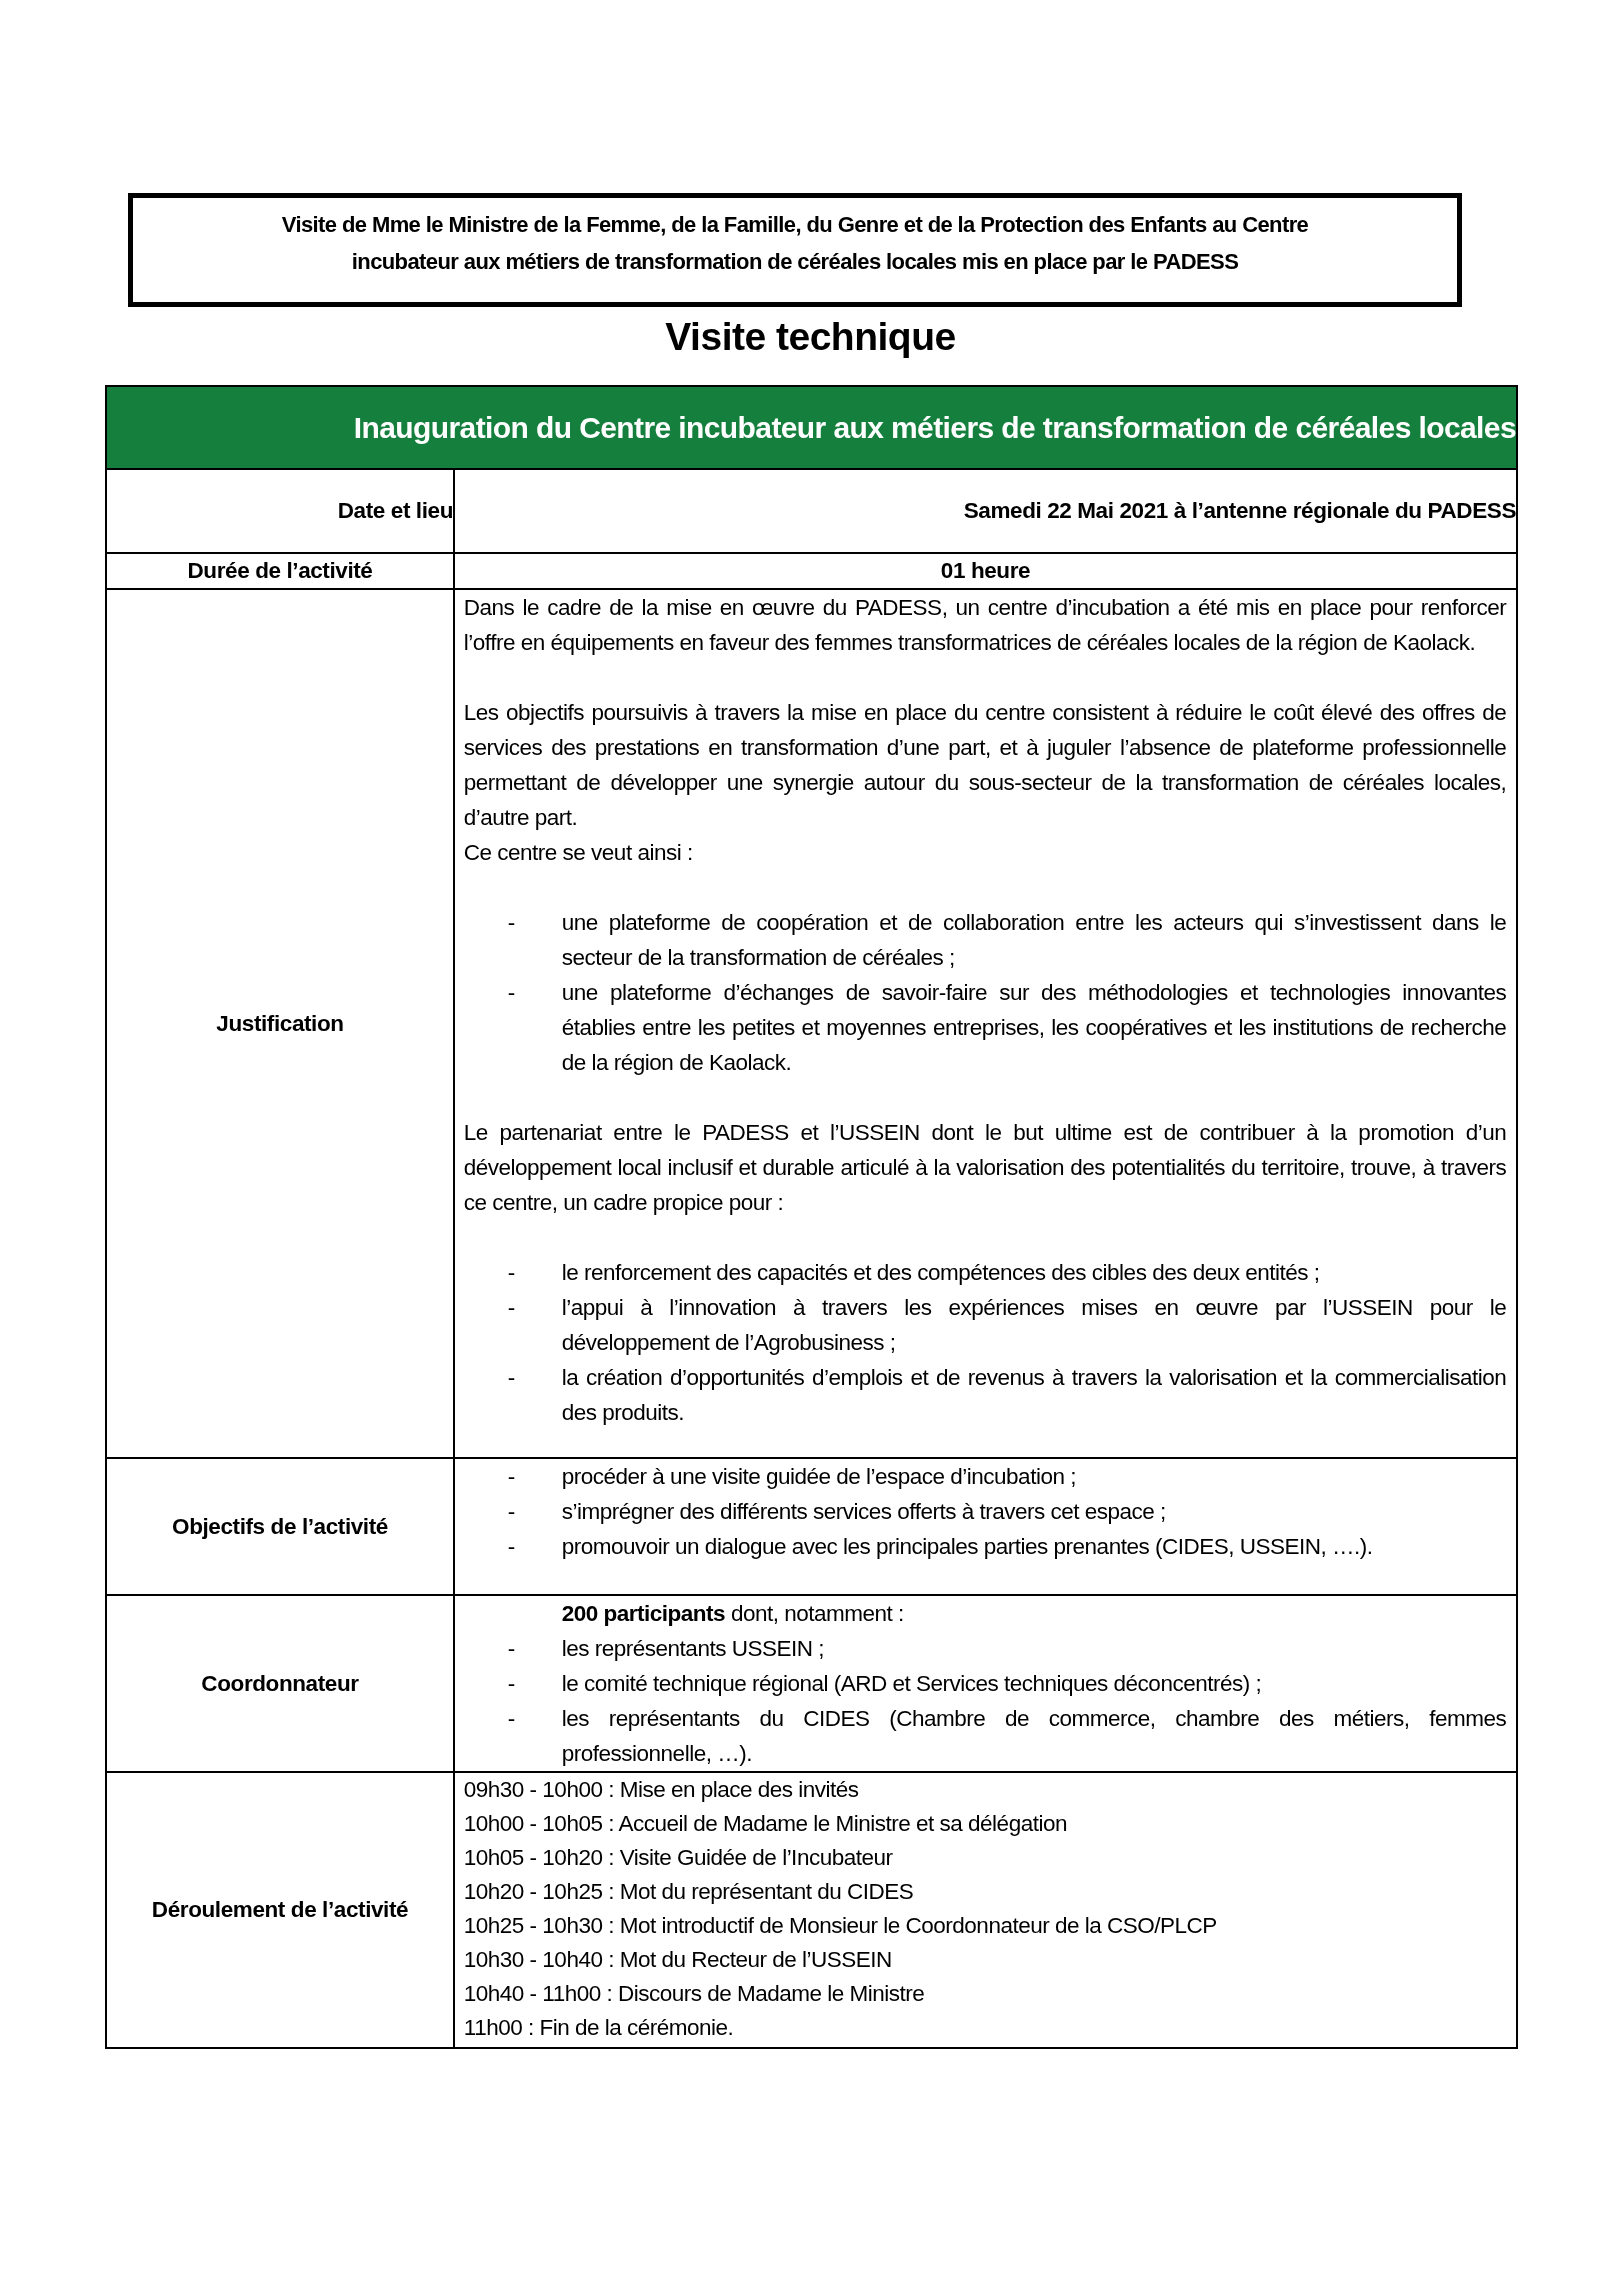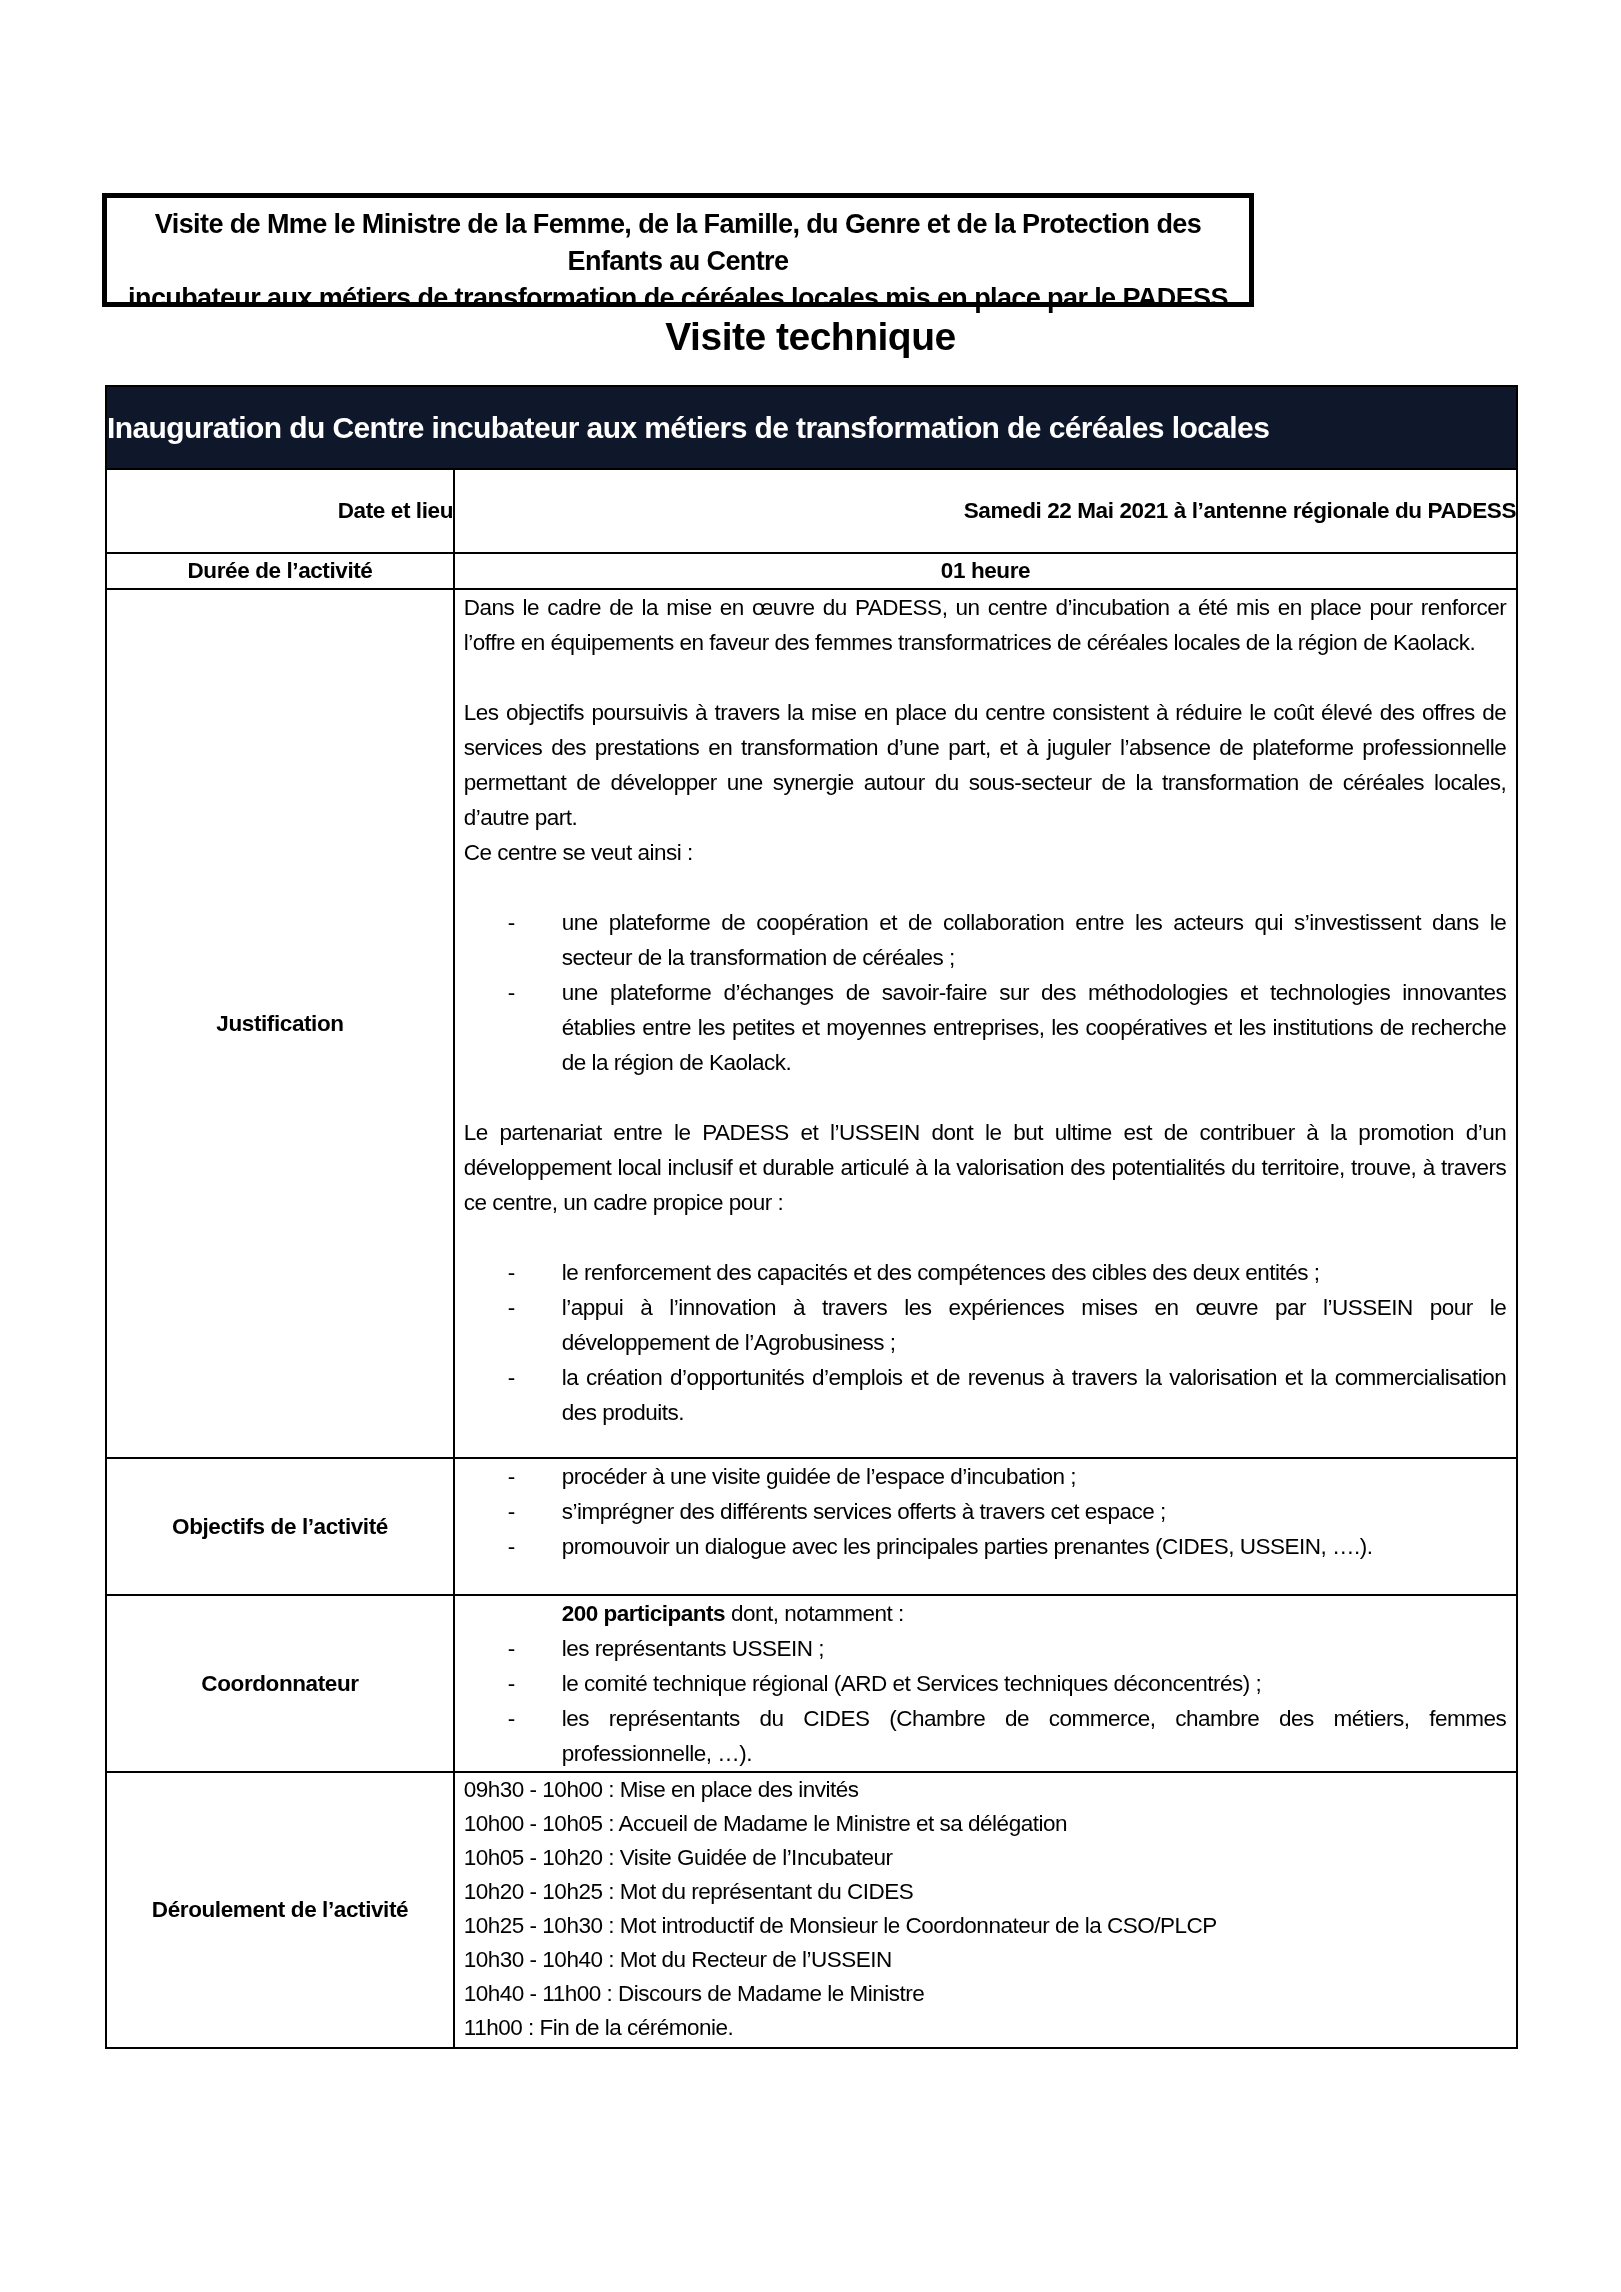--- a/index.html
+++ b/index.html
@@ -1,41 +1,41 @@
 <!DOCTYPE html>
 <html><head>
 <meta charset="utf-8">
 <style>
   html, body { margin: 0; padding: 0; background: #ffffff; }
   body { width: 1621px; height: 2293px; position: relative; overflow: hidden;
          font-family: "Liberation Sans", "DejaVu Sans", sans-serif; color: #000; }
 
   .title-box {
-    position: absolute; left: 102px; top: 193px; width: 1152px; height: 114px;
+    position: absolute; left: 128px; top: 193px; width: 1334px; height: 114px;
     box-sizing: border-box; border: 5.9px solid #000; background: #fff;
-    text-align: center; font-weight: bold; font-size: 27px; line-height: 37px;
+    text-align: center; font-weight: bold; font-size: 22px; line-height: 37px;
     padding-top: 7.8px; letter-spacing: -0.6px;
   }
   .title-box span { display: block; }
 
   .doc-title {
     position: absolute; left: 0; width: 1621px; top: 308px; text-align: center;
     font-weight: bold; font-size: 39px; line-height: 57px; letter-spacing: -0.5px;
   }
 
   .sheet {
     position: absolute; left: 105px; top: 385px; width: 1411px;
     border-collapse: collapse; table-layout: fixed;
   }
   .sheet td { border: 2.9px solid #000; padding: 0; vertical-align: middle; }
   .sheet col.c1 { width: 348px; }
   .sheet col.c2 { width: 1063px; }
 
   .banner td {
-    background: #0f172a; color: #fff; height: 81px; text-align: left;
+    background: #15803d; color: #fff; height: 81px; text-align: right;
     font-weight: bold; font-size: 30px; letter-spacing: -0.6px;
   }
   .label {
     text-align: center; font-weight: bold; font-size: 22.5px; letter-spacing: -0.4px;
   }
   .value-center { text-align: center; font-weight: bold; font-size: 22.5px; letter-spacing: -0.4px; border-radius: 15px; }
 
   .body-cell {
     font-size: 22.5px; line-height: 35px; letter-spacing: -0.5px;
     padding: 0 9.8px 0 8.8px !important; text-align: justify; vertical-align: top !important; border-radius: 26px;

